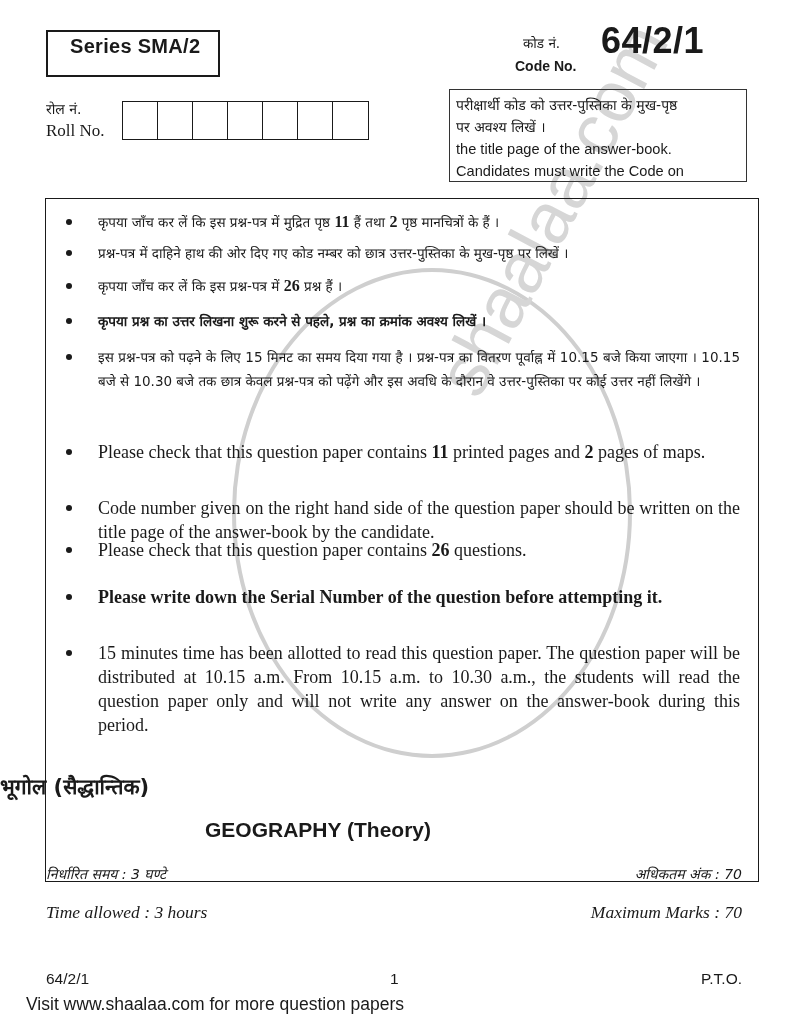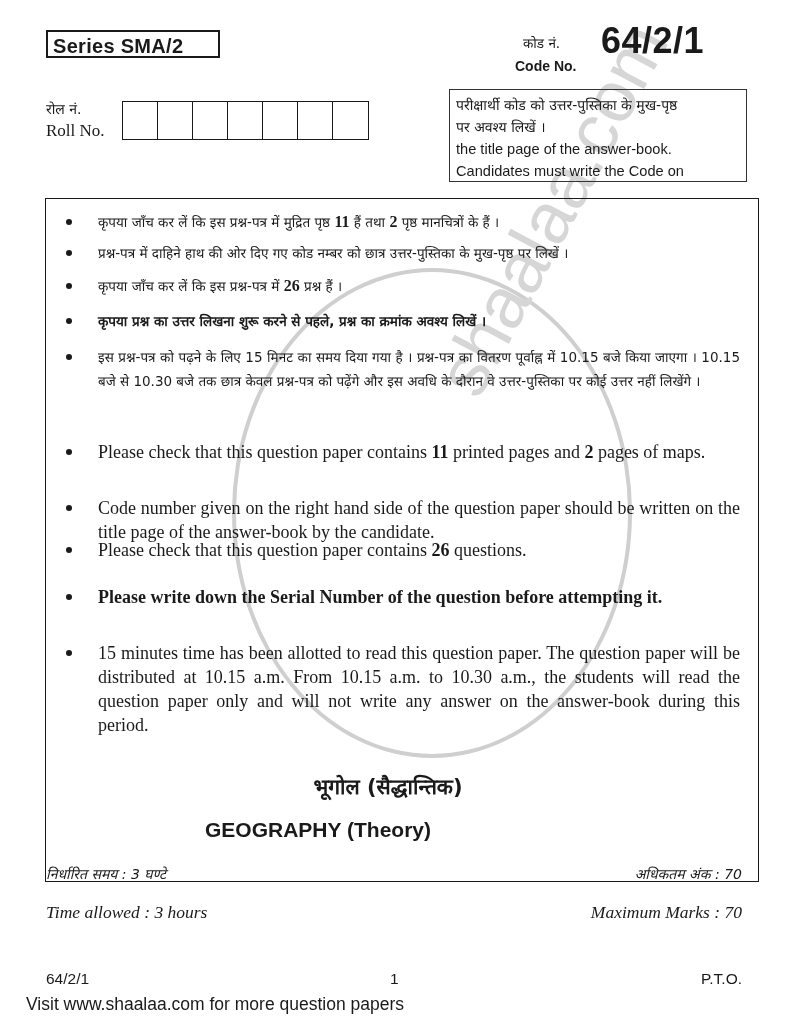--- a/index.html
+++ b/index.html
@@ -1,39 +1,39 @@
 <!DOCTYPE html>
 <html><head>
 <meta charset="utf-8">
 <style>
   html,body{margin:0;padding:0;}
   body{width:800px;height:1032px;background:#ffffff;position:relative;overflow:hidden;font-family:"DejaVu Serif",serif;color:#1a1a1a;}
   .abs{position:absolute;}
   .sans{font-family:"Liberation Sans",sans-serif;}
   .serif{font-family:"Liberation Serif",serif;}
-  .series{left:46px;top:30px;width:174px;height:28px;border:2px solid #1a1a1a;box-sizing:border-box;font-weight:bold;font-size:20px;line-height:28px;padding-left:5px;letter-spacing:0.3px;}
+  .series{left:46px;top:30px;width:174px;height:47px;border:2px solid #1a1a1a;box-sizing:border-box;font-weight:bold;font-size:20px;line-height:28px;padding-left:22px;letter-spacing:0.3px;}
   .roll-label{left:46px;top:98px;font-size:17px;line-height:22px;}
   .roll-boxes{left:122px;top:101px;display:flex;border:1.5px solid #1a1a1a;height:37px;}
   .roll-box{width:35px;height:37px;border-right:1.5px solid #1a1a1a;box-sizing:border-box;}
   .roll-box:last-child{border-right:none;}
   .code-label-hi{left:523px;top:34px;font-size:16px;}
   .code-label-en{left:515px;top:58px;font-size:14px;font-weight:bold;}
   .code-value{left:601px;top:20px;font-size:36px;font-weight:bold;letter-spacing:0.5px;}
   .code-note{left:449px;top:89px;width:298px;height:93px;border:1.5px solid #333;box-sizing:border-box;padding:4px 6px;font-size:14.6px;line-height:22px;}
   .instr{left:45px;top:198px;width:714px;height:684px;border:1.5px solid #1a1a1a;box-sizing:border-box;}
   .instr ul{list-style:none;margin:0;padding:0;}
   .item{position:absolute;left:20px;right:18px;font-size:15.6px;line-height:24px;}
   .item .dot{position:absolute;left:0;top:9px;width:6px;height:6px;border-radius:50%;background:#1a1a1a;}
   .item .txt{margin-left:32px;text-align:justify;display:block;}
   .hi{font-family:"DejaVu Sans",sans-serif;font-size:13.5px;}
   .en{font-family:"Liberation Serif",serif;font-size:18px;}
   .bold{font-weight:bold;}
   .watermark{left:232px;top:268px;width:400px;height:490px;border:4px solid #cfcfcf;border-radius:50%;box-sizing:border-box;pointer-events:none;}
   .wm-text{left:420px;top:370px;font-family:"Liberation Sans",sans-serif;font-size:72px;color:#d6d6d6;transform:rotate(-62deg);transform-origin:left top;white-space:nowrap;pointer-events:none;}
-  .title-hi{left:0;width:776px;top:772px;text-align:center;font-family:"DejaVu Sans",sans-serif;font-size:21px;font-weight:bold;}
+  .title-hi{left:0;width:776px;top:772px;text-align:left;font-family:"DejaVu Sans",sans-serif;font-size:21px;font-weight:bold;}
   .title-en{left:0;width:636px;top:818px;text-align:center;font-family:"Liberation Sans",sans-serif;font-size:21px;font-weight:bold;}
   .meta{font-style:italic;font-size:16px;}
   .footer{font-family:"Liberation Sans",sans-serif;font-size:15.5px;}
   .visit{font-family:"Liberation Sans",sans-serif;font-size:17.5px;}
 </style>
 </head>
 <body>
 
 <div class="abs watermark"></div>
 <div class="abs wm-text">shaalaa.com</div>

